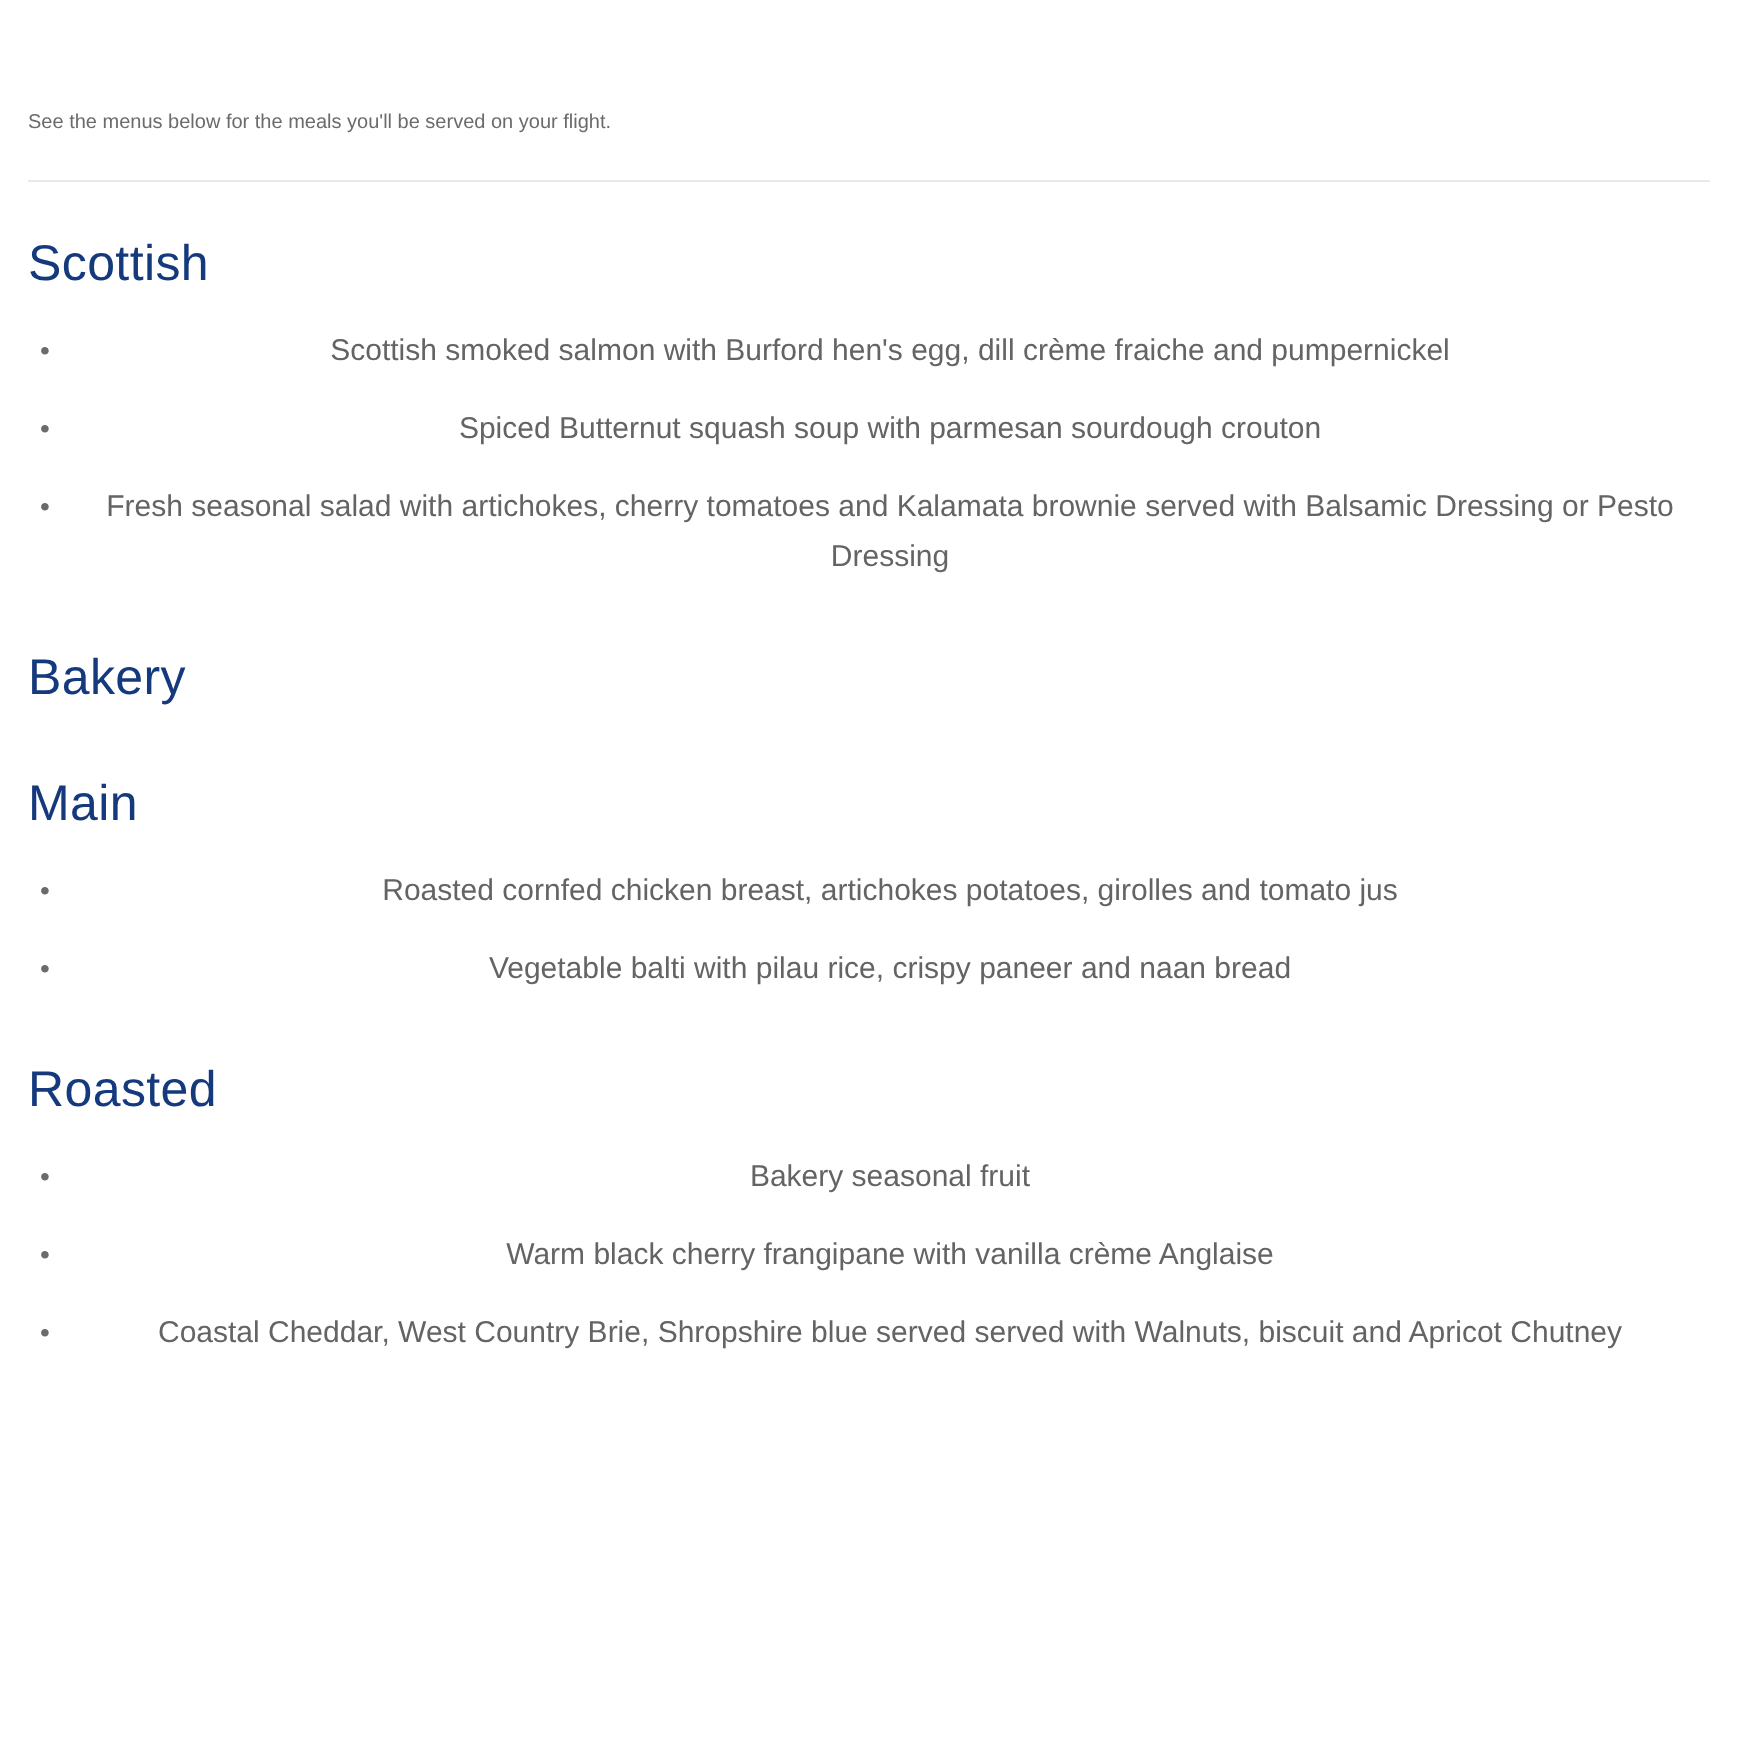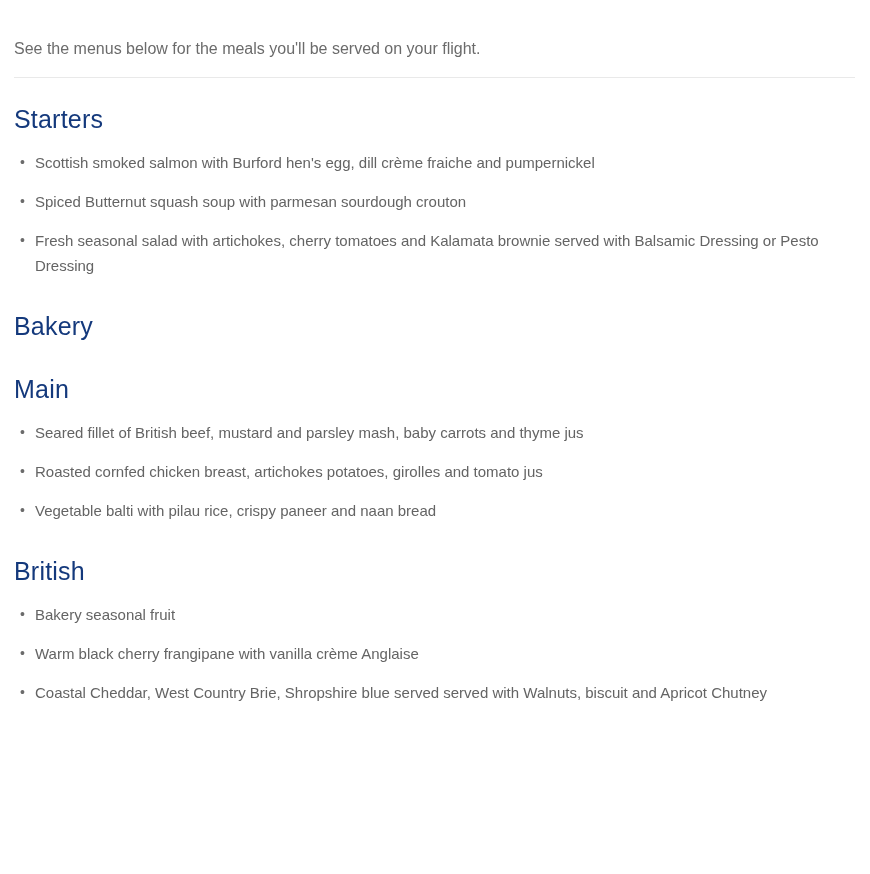--- a/index.html
+++ b/index.html
@@ -16,22 +16,22 @@
   }
   .page-title {
     margin: 0;
     font-size: 27px;
     font-weight: 400;
     line-height: 31px;
     color: #1a5ea8;
     letter-spacing: 0.2px;
   }
   .page-subtitle {
-    margin: 18px 0 0 0;
-    font-size: 16px;
+    margin: 31px 0 0 0;
+    font-size: 10px;
     font-weight: 400;
     line-height: 19px;
     color: #6b6b6b;
   }
   .divider {
     border: none;
     border-top: 1px solid #e9e9e9;
     margin: 19px 0 0 0;
   }
   .section-title {
@@ -42,20 +42,21 @@
     color: #14397c;
     letter-spacing: 0.2px;
   }
   .section-title.first {
     margin-top: 26px;
   }
   ul.menu-list {
     margin: 16px 0 0 0;
     padding: 0;
     list-style: none;
+    text-align: center;
   }
   ul.menu-list li {
     position: relative;
     margin: 0 0 14px 0;
     padding-left: 21px;
     font-size: 15px;
     line-height: 25px;
     color: #646464;
   }
   ul.menu-list li::before {
@@ -74,43 +75,42 @@
 <body>
 
 <div class="page">
 
 
   <p class="page-subtitle">See the menus below for the meals you'll be served on your flight.</p>
 
   <hr class="divider">
 
   <section>
-    <h2 class="section-title first">Starters</h2>
+    <h2 class="section-title first">Scottish</h2>
     <ul class="menu-list">
       <li>Scottish smoked salmon with Burford hen's egg, dill crème fraiche and pumpernickel</li>
       <li>Spiced Butternut squash soup with parmesan sourdough crouton</li>
       <li>Fresh seasonal salad with artichokes, cherry tomatoes and Kalamata brownie served with Balsamic Dressing or Pesto Dressing</li>
     </ul>
   </section>
 
   <section>
     <h2 class="section-title">Bakery</h2>
   </section>
 
   <section>
     <h2 class="section-title">Main</h2>
     <ul class="menu-list">
-      <li>Seared fillet of British beef, mustard and parsley mash, baby carrots and thyme jus</li>
       <li>Roasted cornfed chicken breast, artichokes potatoes, girolles and tomato jus</li>
       <li>Vegetable balti with pilau rice, crispy paneer and naan bread</li>
     </ul>
   </section>
 
   <section>
-    <h2 class="section-title">British</h2>
+    <h2 class="section-title">Roasted</h2>
     <ul class="menu-list">
       <li>Bakery seasonal fruit</li>
       <li>Warm black cherry frangipane with vanilla crème Anglaise</li>
       <li>Coastal Cheddar, West Country Brie, Shropshire blue served served with Walnuts, biscuit and Apricot Chutney</li>
     </ul>
   </section>
 
 </div>
 
 </body></html>

